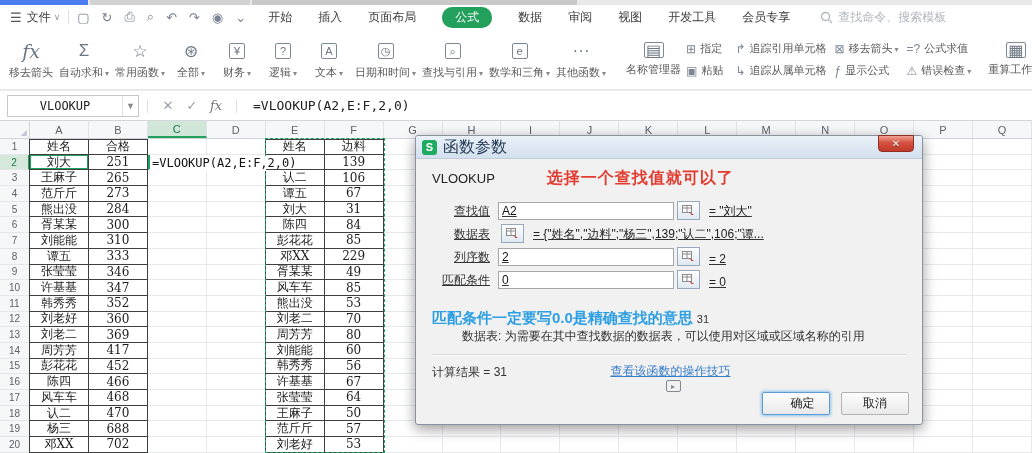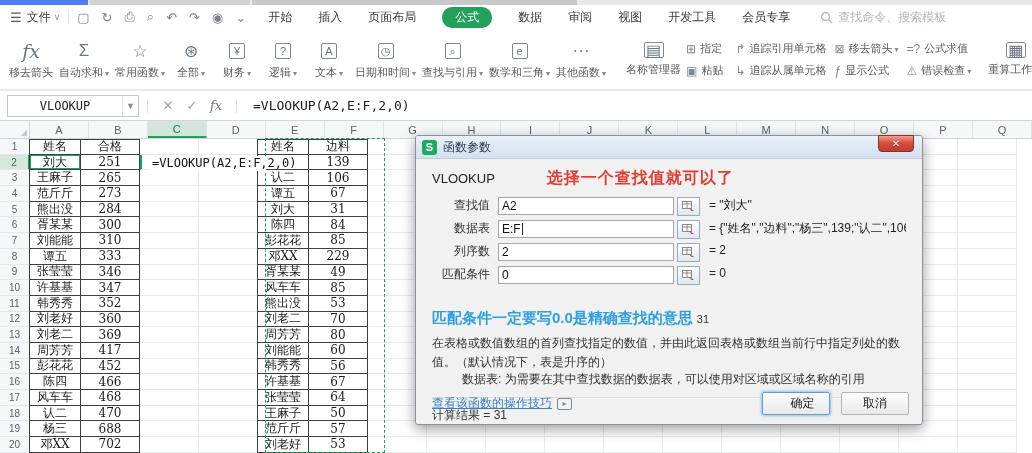--- a/index.html
+++ b/index.html
@@ -58,51 +58,51 @@
   .ghead{display:flex;height:18px;background:#f6f7f9;border-bottom:1px solid #cfd4da;}
   .gcorner{width:30px;border-right:1px solid #cfd4da;position:relative;background:#f6f7f9;}
   .gcorner span{position:absolute;right:2px;bottom:1px;font-size:8px;color:#c3c9d0;}
   .gh{width:59px;border-right:1px solid #dfe2e6;font-size:11px;color:#5c6269;display:flex;align-items:center;justify-content:center;}
   .gh.selcol{background:#cfe6d8;color:#1b7a45;border-bottom:2px solid var(--accent);}
   .grow{display:flex;height:15.7px;}
   .rn{width:30px;background:#f6f7f9;border-right:1px solid #cfd4da;border-bottom:1px solid #e4e6ea;font-size:10px;color:#5c6269;display:flex;align-items:center;justify-content:center;}
   .rn.selrow{background:#d6e8dc;color:#1b7a45;border-right:2px solid var(--accent);}
   .cell{width:59px;border-right:1px solid #e7e9ec;border-bottom:1px solid #e7e9ec;font-family:"DejaVu Serif",serif;font-size:12px;color:#1c1c1c;display:flex;align-items:center;justify-content:center;overflow:hidden;white-space:nowrap;}
   .db{border-right:1px solid #3f3f3f;border-bottom:1px solid #3f3f3f;}
-  .db-l{border-left:1px solid #3f3f3f;width:52px;margin-left:-1px;}
+  .db-l{border-left:1px solid #3f3f3f;width:60px;margin-left:-1px;}
   .db-t{border-top:1px solid #3f3f3f;}
   .refcell{box-shadow:inset 0 0 0 1px var(--ants);}
   .activec{border-left:2px solid var(--ants);}
   .ants{position:absolute;left:265px;top:17px;width:120px;height:315px;border:1px dashed var(--ants);pointer-events:none;}
   .spill{position:absolute;left:150px;top:35px;height:15px;line-height:15px;font-family:"DejaVu Sans Mono",monospace;font-size:12px;color:#111;white-space:nowrap;background:linear-gradient(to right,#fff 0,#fff 116px,transparent 116px);padding-left:2px;pointer-events:none;}
 
   
   .dialog{position:absolute;left:415px;top:135px;width:508px;height:290px;background:#f1f1f1;border:1px solid #89929e;border-radius:3px;box-shadow:0 4px 14px rgba(0,0,0,.4);z-index:10;}
   .dlg-title{height:23px;background:linear-gradient(#eaf1f9,#d3e0ee);border-bottom:1px solid #c2cddb;border-radius:2px 2px 0 0;display:flex;align-items:center;padding-left:6px;position:relative;}
   .dlg-logo{width:15px;height:15px;background:#1eaa61;border-radius:3px;color:#fff;font-size:11px;font-weight:bold;display:flex;align-items:center;justify-content:center;}
-  .dlg-title-text{font-size:12px;color:#243b55;margin-left:6px;}
+  .dlg-title-text{font-size:16px;color:#243b55;margin-left:6px;}
   .dlg-close{position:absolute;right:8px;top:-1px;width:36px;height:17px;background:linear-gradient(#f0a195,#d5503f 45%,#c23a2b);border:1px solid #8f2e22;border-radius:0 0 4px 4px;color:#fff;font-size:10px;display:flex;align-items:center;justify-content:center;text-shadow:0 1px 1px rgba(0,0,0,.4);}
   .dlg-body{position:relative;height:266px;padding:9px 16px 0 16px;font-size:12px;color:#333;}
   .fn-row{display:flex;align-items:baseline;}
   .fn-name{font-size:13px;color:#222;}
   .red-note{margin-left:52px;font-size:16px;font-weight:bold;color:#e23c30;letter-spacing:1px;}
   .fields{margin-top:8px;}
-  .frow{display:flex;align-items:flex-start;height:23px;}
+  .frow{display:flex;align-items:flex-end;height:23px;text-decoration:underline;}
   .flabel{width:66px;text-align:right;padding-right:8px;color:#333;white-space:nowrap;}
   .finput{width:176px;height:18px;border:1px solid #a6a6a6;background:#fff;display:flex;align-items:center;padding:0 3px;font-size:12px;color:#111;}
   .caret{display:inline-block;width:1px;height:12px;background:#222;margin-left:1px;}
   .fpick{width:23px;height:19px;margin-left:3px;border:1px solid #97a9bd;background:linear-gradient(#ffffff,#dfe8f2);display:flex;align-items:center;justify-content:center;}
   .fprev{margin-left:9px;flex:1;overflow:hidden;white-space:nowrap;color:#222;}
   .blue-note{margin-top:20px;font-size:15px;font-weight:bold;color:#2d9fe2;}
   .blue-suffix{font-size:11px;font-weight:normal;color:#333;margin-left:4px;}
   .desc{margin-top:6px;line-height:1.55;color:#333;width:476px;}
   .fhelp{margin-top:0;padding-left:30px;color:#333;}
   .dlg-hr{margin-top:9px;border-top:1px solid #dadada;border-bottom:1px solid #fbfbfb;}
   .result{margin-top:8px;color:#333;}
-  .dlg-bottom{position:absolute;left:16px;right:13px;bottom:10px;display:flex;align-items:center;}
+  .dlg-bottom{position:absolute;left:16px;right:13px;bottom:10px;display:flex;align-items:center;flex-direction:column;}
   .tip-link{color:#3a7dc9;text-decoration:underline;}
   .vicon{display:inline-flex;align-items:center;justify-content:center;width:15px;height:12px;border:1px solid #7f8994;border-radius:2px;color:#7f8994;font-size:8px;margin-left:5px;}
   .btns{margin-left:auto;display:flex;gap:11px;}
   .btn{width:68px;height:23px;font-size:12px;color:#222;background:linear-gradient(#fdfdfd,#e9e9e9);border:1px solid #b2b2b2;border-radius:2px;display:flex;align-items:center;justify-content:center;}
   .btn.ok{border:1px solid #5f9bd5;box-shadow:0 0 3px 1px #8fc0ea;padding-left:13px;}
 </style>
 </head>
 <body>
 
 <div class="app">
@@ -718,21 +718,20 @@
                 <rect x="0.5" y="0.5" width="9" height="7" fill="#fff" stroke="#8a8a8a"></rect>
                 <line x1="0.5" y1="3" x2="9.5" y2="3" stroke="#8a8a8a"></line>
                 <line x1="5" y1="0.5" x2="5" y2="7.5" stroke="#8a8a8a"></line>
                 <path d="M12 10 L7 6.5 L9.5 10 Z" fill="#c0392b"></path>
               </svg>
             </div>
             <span class="fprev">= "刘大"</span>
           </div>
           <div class="frow">
             <span class="flabel">数据表</span>
-            <div class="finput">E:F<span class="caret"></span></div>
             <div class="fpick">
               <svg width="13" height="11" viewBox="0 0 13 11">
                 <rect x="0.5" y="0.5" width="9" height="7" fill="#fff" stroke="#8a8a8a"></rect>
                 <line x1="0.5" y1="3" x2="9.5" y2="3" stroke="#8a8a8a"></line>
                 <line x1="5" y1="0.5" x2="5" y2="7.5" stroke="#8a8a8a"></line>
                 <path d="M12 10 L7 6.5 L9.5 10 Z" fill="#c0392b"></path>
               </svg>
             </div>
             <span class="fprev">= {"姓名","边料";"杨三",139;"认二",106;"谭...</span>
           </div>
@@ -759,21 +758,20 @@
                 <line x1="5" y1="0.5" x2="5" y2="7.5" stroke="#8a8a8a"></line>
                 <path d="M12 10 L7 6.5 L9.5 10 Z" fill="#c0392b"></path>
               </svg>
             </div>
             <span class="fprev">= 0</span>
           </div>
         </div>
       <div class="blue-note">
         <span>匹配条件一定要写0.0是精确查找的意思</span><span class="blue-suffix">31</span>
       </div>
-      <div class="desc">在表格或数值数组的首列查找指定的数值，并由此返回表格或数组当前行中指定列处的数值。（默认情况下，表是升序的）</div>
       <div class="fhelp">数据表:  为需要在其中查找数据的数据表，可以使用对区域或区域名称的引用</div>
       <div class="dlg-hr"></div>
       <div class="result">
         <span>计算结果 =</span>
         <span>31</span>
       </div>
       <div class="dlg-bottom">
         <span class="tip-link">查看该函数的操作技巧</span>
         <span class="vicon">▸</span>
         <div class="btns">

